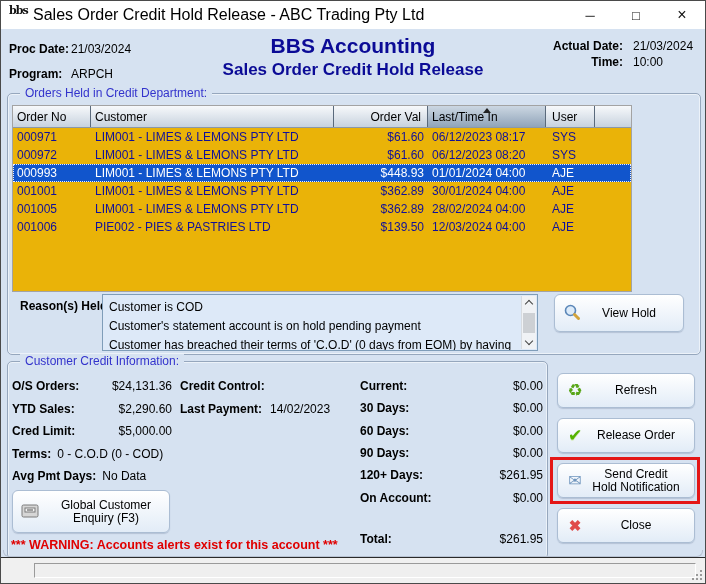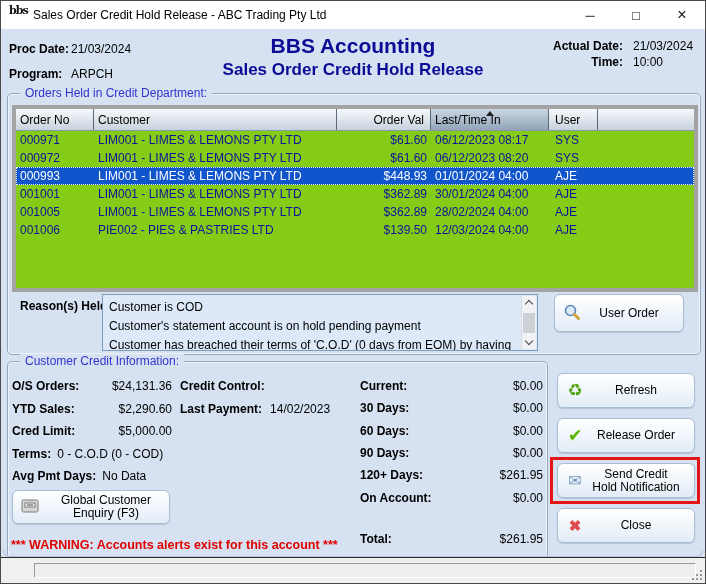--- a/index.html
+++ b/index.html
@@ -5,39 +5,39 @@
   * { box-sizing: border-box; margin: 0; padding: 0; }
   body { font-family: "Liberation Sans", sans-serif; background: #fff; }
   #window {
     position: relative; width: 706px; height: 584px;
     border: 1px solid #4a4a4a; background: #d6e2f1; overflow: hidden;
     font-size: 12px; color: #000;
   }
   
   .titlebar { position: absolute; left: 0; top: 0; right: 0; height: 28px; background: #fff; display: flex; align-items: center; }
   .app-icon { width: 17px; height: 17px; margin-left: 8px; font-family: "DejaVu Serif", serif; font-weight: bold; font-size: 11px; line-height: 8px; letter-spacing: -1px; color: #111; display: inline-block; text-align: center; }
-  .titlebar-text { margin-left: 7px; font-size: 12px; color: #000; }
+  .titlebar-text { margin-left: 7px; font-size: 16px; color: #000; }
   .win-controls { margin-left: auto; display: flex; height: 100%; }
   .win-btn { width: 46px; height: 100%; display: flex; align-items: center; justify-content: center; font-size: 13px; color: #111; cursor: default; }
   
   .hdr-left { position: absolute; left: 8px; top: 36px; line-height: 25px; }
   .hdr-left b { display: inline-block; min-width: 62px; }
   .hdr-center { position: absolute; left: 180px; right: 180px; top: 33px; text-align: center; color: #0b0b96; }
   .app-title { font-size: 21px; font-weight: bold; }
   .screen-title { font-size: 17px; font-weight: bold; margin-top: 2px; }
   .hdr-right { position: absolute; right: 10px; top: 38px; display: grid; grid-template-columns: 82px 72px; row-gap: 2px; }
   .hdr-right .lab { font-weight: bold; text-align: right; }
   .hdr-right .val { text-align: left; padding-left: 10px; }
   
   .groupbox { position: absolute; border: 1px solid #96a7bd; border-radius: 5px; box-shadow: inset 0 0 0 1px rgba(255,255,255,.55); }
   .groupbox > .legend { position: absolute; top: -8px; left: 12px; background: #d6e2f1; padding: 0 5px; color: #3333cc; font-size: 12px; }
   #group-orders { left: 6px; top: 92px; width: 694px; height: 262px; }
   #group-credit { left: 6px; top: 360px; width: 541px; height: 198px; }
   
-  .grid { position: absolute; left: 4px; top: 11px; width: 686px; height: 187px; background: #84cc16; border: 4px solid #a3a3a3; overflow: hidden; }
+  .grid { position: absolute; left: 4px; top: 11px; width: 620px; height: 187px; background: #eab308; border: 1px solid #a3a3a3; overflow: hidden; }
   .grid-header { display: flex; height: 22px; background: linear-gradient(#f7f9fb, #c7d2de); border-bottom: 1px solid #8a98a8; }
   .hcell { position: relative; border-right: 1px solid #5a6a7c; display: flex; align-items: flex-end; padding: 0 0 3px 4px; font-size: 12px; }
   .hcell.sorted { background: linear-gradient(#ccd7e2, #90a4b9); }
   .sort-arrow { position: absolute; top: 2px; left: 50%; margin-left: -4px; width: 0; height: 0; border-left: 4px solid transparent; border-right: 4px solid transparent; border-bottom: 5px solid #222; }
   .grid-row { display: flex; height: 18px; align-items: center; color: #10109a; }
   .grid-row.selected { background: #1155cc; color: #fff; outline: 1px dotted #e8eeff; outline-offset: -1px; }
   .cell { overflow: hidden; white-space: nowrap; }
   .c-orderno { width: 78px; padding-left: 4px; }
   .c-customer { width: 243px; padding-left: 4px; }
   .c-orderval { width: 94px; text-align: right; padding-right: 4px; justify-content: flex-end; }
@@ -76,21 +76,21 @@
   .inline-row { display: flex; height: 22.5px; align-items: center; }
   .inline-row b { margin-right: 6px; }
   .stats-mid { position: absolute; left: 172px; top: 13px; }
   .stats-mid .stat-row { height: 22.5px; }
   .stats-mid b { margin-right: 8px; }
   .aging { position: absolute; left: 352px; top: 13px; width: 183px; }
   .aging-row { display: flex; height: 22.3px; align-items: center; }
   .aging-row.gap { margin-top: 19px; }
   .aging-label { font-weight: bold; flex: 1; }
   .aging-value { }
-  #btn-global-enquiry { left: 4px; top: 128px; width: 158px; height: 34px; }
+  #btn-global-enquiry { left: 4px; top: 128px; width: 158px; height: 43px; }
   #btn-global-enquiry .btn-label { padding-right: 6px; padding-left: 2px; }
   .warning { position: absolute; left: 3px; top: 176px; color: #e00000; font-weight: bold; font-size: 12.5px; white-space: nowrap; }
   
   .client-bottom-edge { position: absolute; left: 2px; right: 2px; top: 549px; height: 7px; border: 1px solid #b7c2d2; border-top: none; border-radius: 0 0 6px 6px; }
   .statusbar { position: absolute; left: 0; right: 0; bottom: 0; height: 26px; background: #f0f0f0; border-top: 1px solid #2a2a2a; }
   .status-panel { position: absolute; left: 33px; right: 9px; top: 5px; height: 15px; background: #efefef; border-top: 1px solid #9a9a9a; border-left: 1px solid #9a9a9a; border-bottom: 1px solid #fff; border-right: 1px solid #fff; }
   .grip { position: absolute; right: 2px; bottom: 2px; }
 </style>
 </head>
 <body>
@@ -195,21 +195,21 @@
       </div>
     </div>
 
     <div class="btn" id="btn-view-order">
       <span class="ic">
         <svg width="18" height="18" viewBox="0 0 18 18">
             <circle cx="7.5" cy="7.5" r="5" fill="#dcebfa" stroke="#5b87b8" stroke-width="1.6"></circle>
             <line x1="11.5" y1="11.5" x2="15.5" y2="15.5" stroke="#d2a33c" stroke-width="3" stroke-linecap="round"></line>
           </svg>
       </span>
-      <span class="btn-label">User Order</span>
+      <span class="btn-label">View Hold</span>
     </div>
   </div>
 
   <div class="groupbox" id="group-credit">
     <span class="legend">Customer Credit Information:</span>
 
     <div class="stats-left">
       <div class="stat-row">
           <span class="stat-label">O/S Orders:</span>
           <span class="stat-value">$24,131.36</span>

